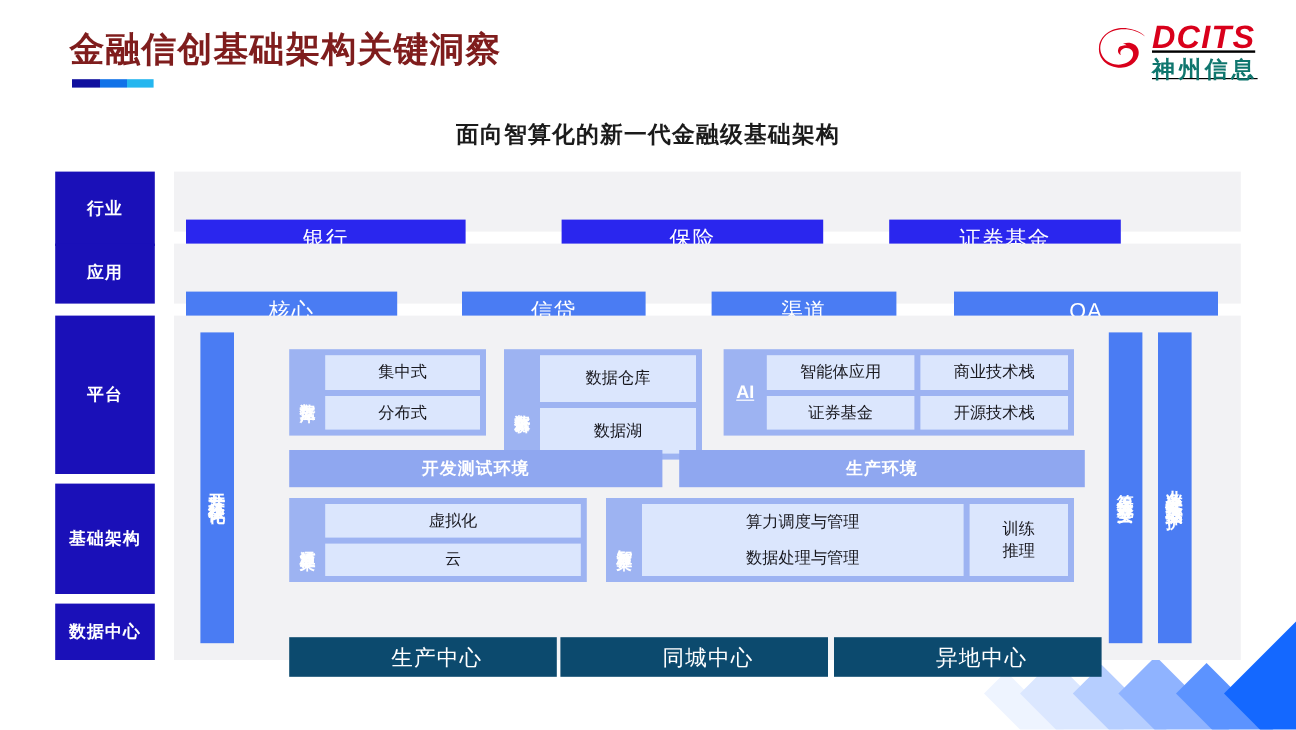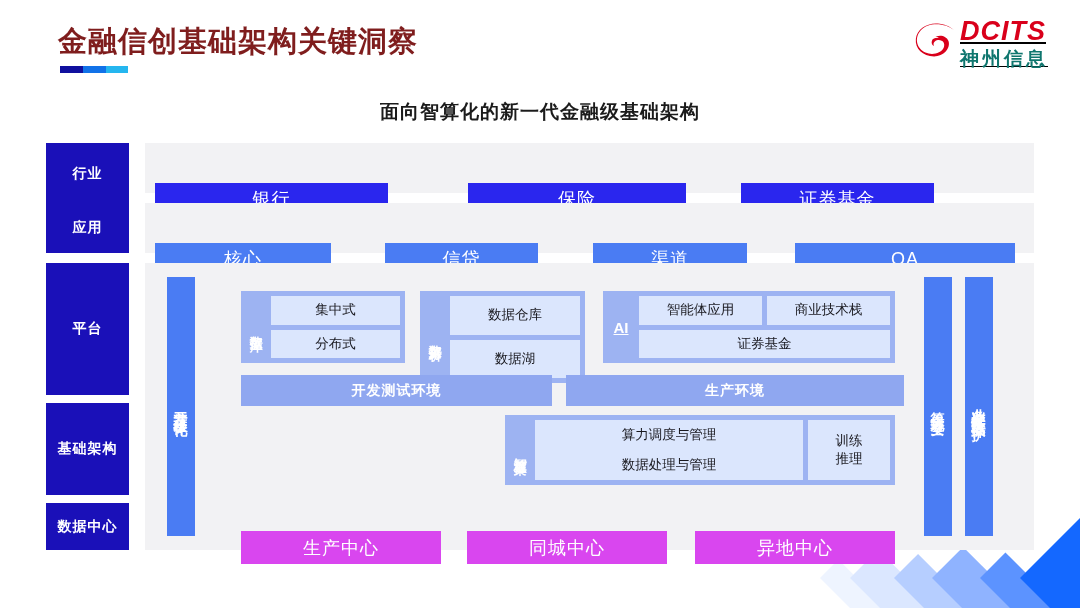--- a/index.html
+++ b/index.html
@@ -122,21 +122,21 @@
     align-items: center;
     justify-content: center;
     color: #ffffff;
     font-weight: normal;
     font-size: 18px;
     letter-spacing: 1px;
     margin-top: 32px;
   }
   .chip.industry { background: #2a26ee; }
   .chip.app      { background: #4a7cf3; }
-  .chip.dc       { background: #d946ef; }
+  .chip.dc       { background: #0c4a6e; padding-left: 23px; }
 
   
   .vbar {
     position: absolute;
     background: #4a7cf3;
     color: #ffffff;
     font-weight: bold;
     font-size: 14px;
     letter-spacing: 2px;
     display: flex;
@@ -314,27 +314,39 @@
 
     <div class="ai-group" style="left:458px; top:28px; width:292px; height:72px;">
       <div class="ai-label">AI</div>
       <div class="group-body">
         <div class="group-row">
           <div class="cell">智能体应用</div>
           <div class="cell">商业技术栈</div>
         </div>
         <div class="group-row">
           <div class="cell">证券基金</div>
+          <div class="cell">开源技术栈</div>
         </div>
       </div>
     </div>
 
     <div class="env-bar" style="left:96px; top:112px; width:311px; height:31px;">开发测试环境</div>
     <div class="env-bar" style="left:421px; top:112px; width:338px; height:31px;">生产环境</div>
 
+    <div class="group" style="left:96px; top:152px; width:248px; height:70px;">
+      <div class="group-title">通算框架</div>
+      <div class="group-body">
+        <div class="group-row">
+            <div class="cell">虚拟化</div>
+          </div>
+        <div class="group-row">
+            <div class="cell">云</div>
+          </div>
+      </div>
+    </div>
 
     <div class="group" style="left:360px; top:152px; width:390px; height:70px;">
       <div class="group-title">智算框架</div>
       <div class="group-body" style="flex-direction:row;">
         <div style="flex:1 1 auto; display:flex; flex-direction:column; gap:0;">
           <div class="group-row">
               <div class="cell">算力调度与管理</div>
             </div>
           <div class="group-row">
               <div class="cell">数据处理与管理</div>

